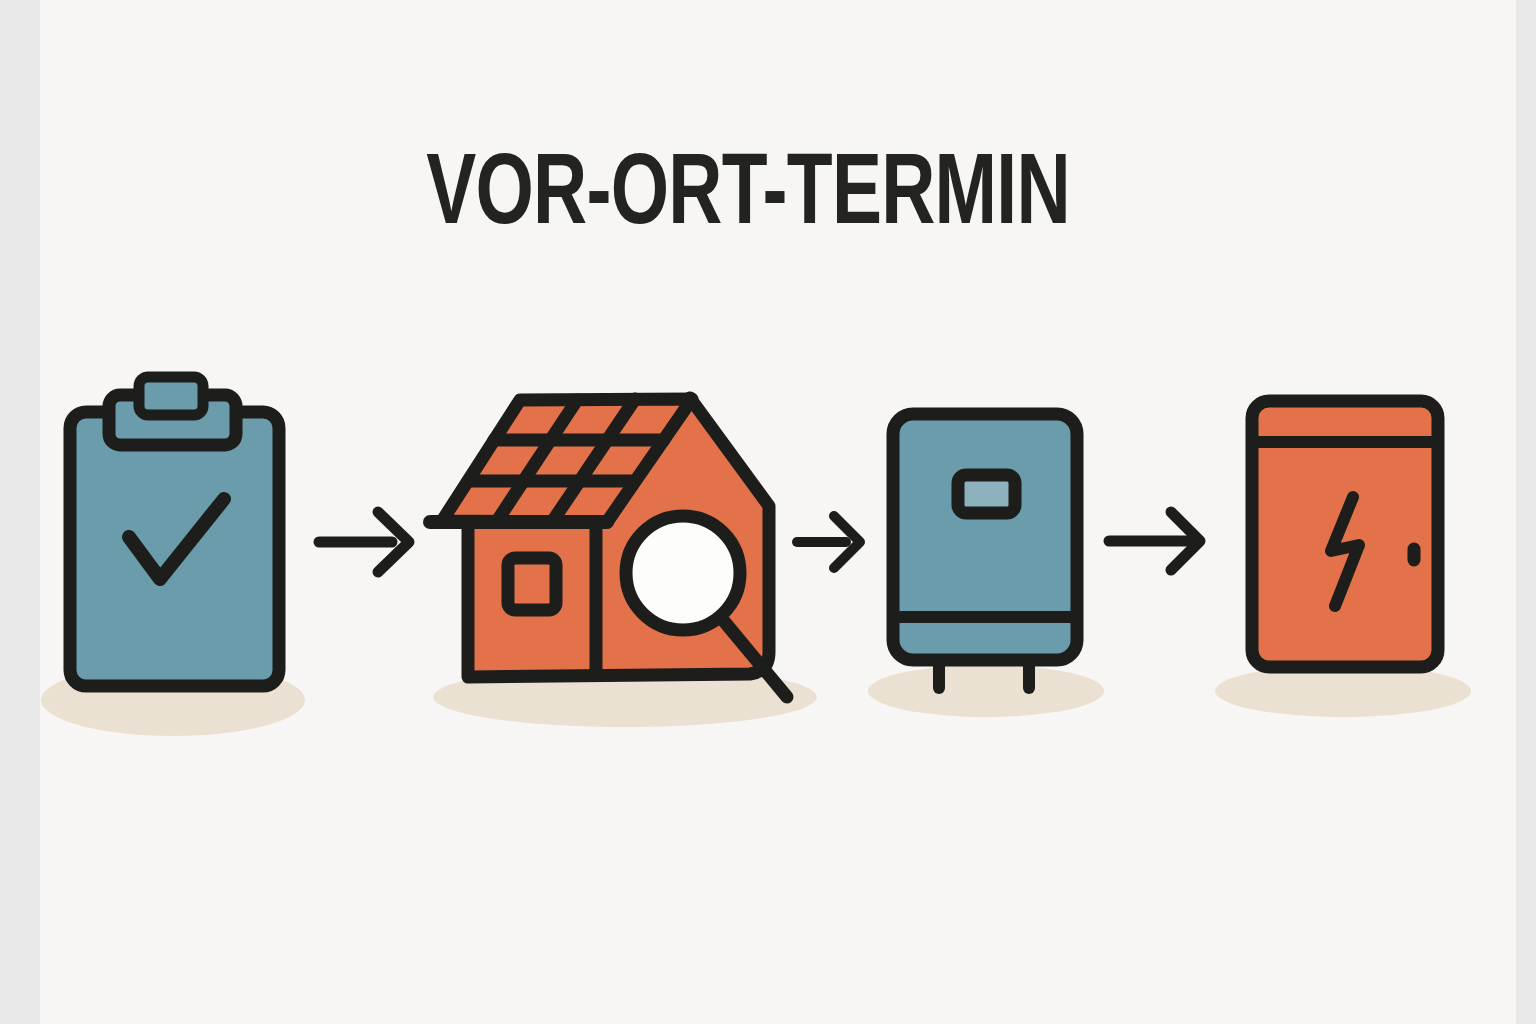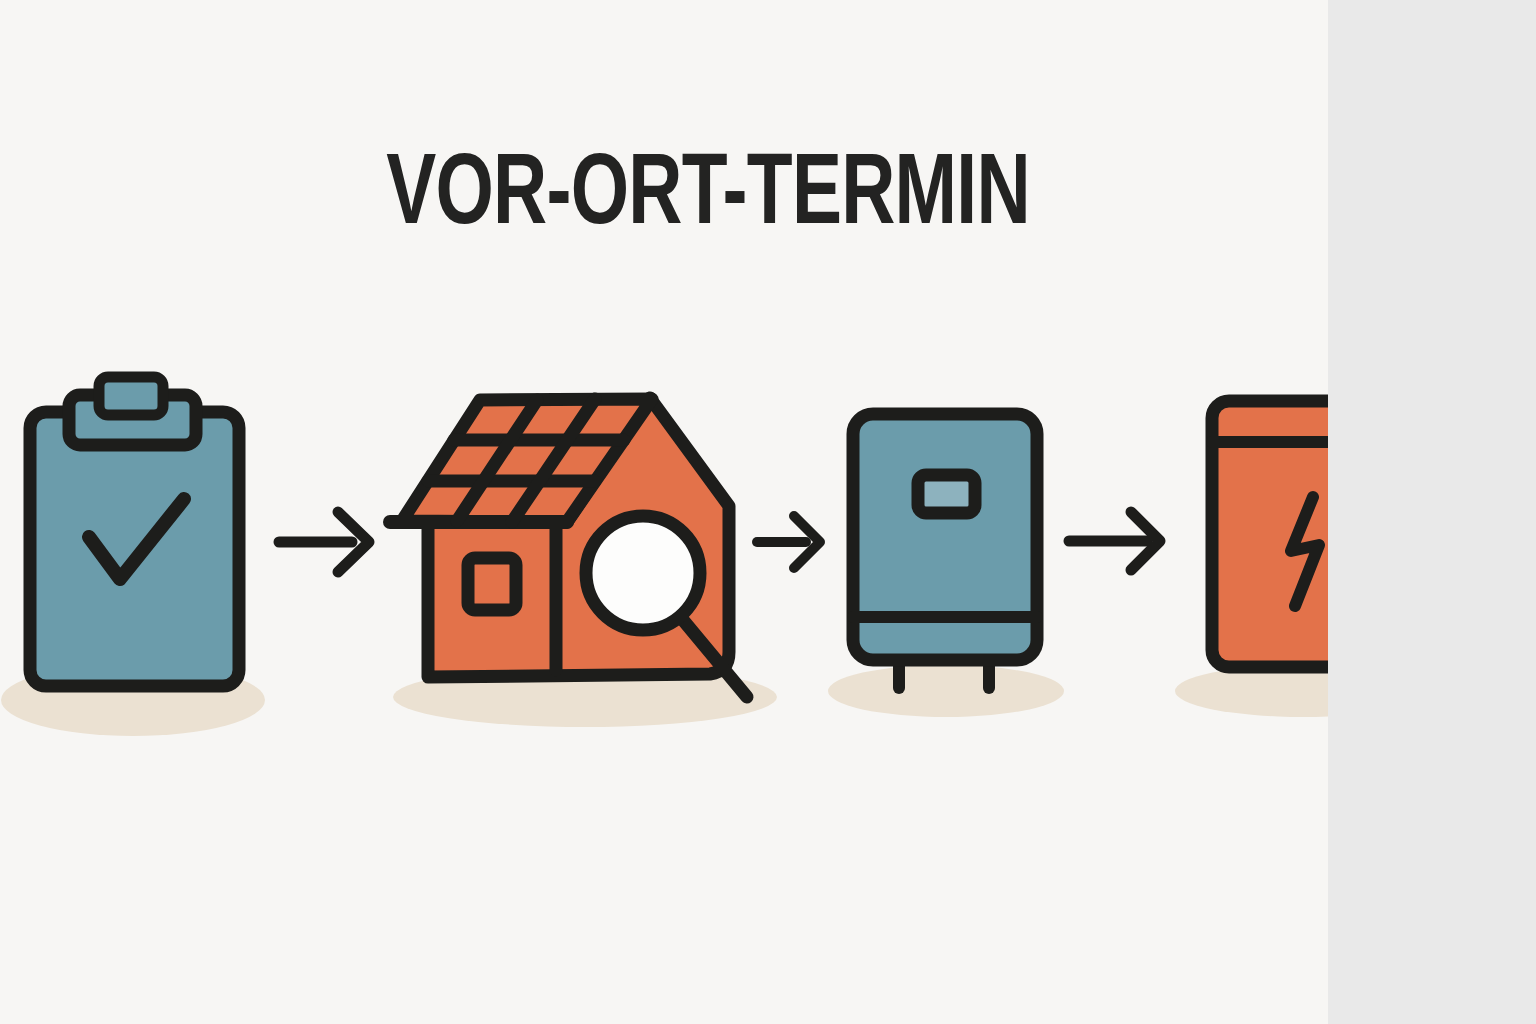--- a/index.html
+++ b/index.html
@@ -1,23 +1,24 @@
 <!DOCTYPE html>
 <html style="--background: #f7f6f4; --outline: #1d1d1b; --teal: #6b9cab; --teal-light: #8db2be; --orange: #e3724a; --shadow: #ebe1d2; --lens-white: #fdfdfc; --title-text: #232322;"><head>
 <meta charset="utf-8">
 <style>
   html, body { margin: 0; padding: 0; }
   body { background: #e9e9e9; }
   .canvas {
     position: relative;
-    width: 1328px;
+    width: 1476px;
     height: 1024px;
     overflow: hidden;
     background: var(--background, #f7f6f4);
     font-family: "Liberation Sans", sans-serif;
+    margin-left: 40px;
   }
   .title {
     position: absolute;
     left: 0;
     top: 138px;
     width: 1416px;
     text-align: center;
     margin: 0;
     font-size: 100px;
     font-weight: 700;

